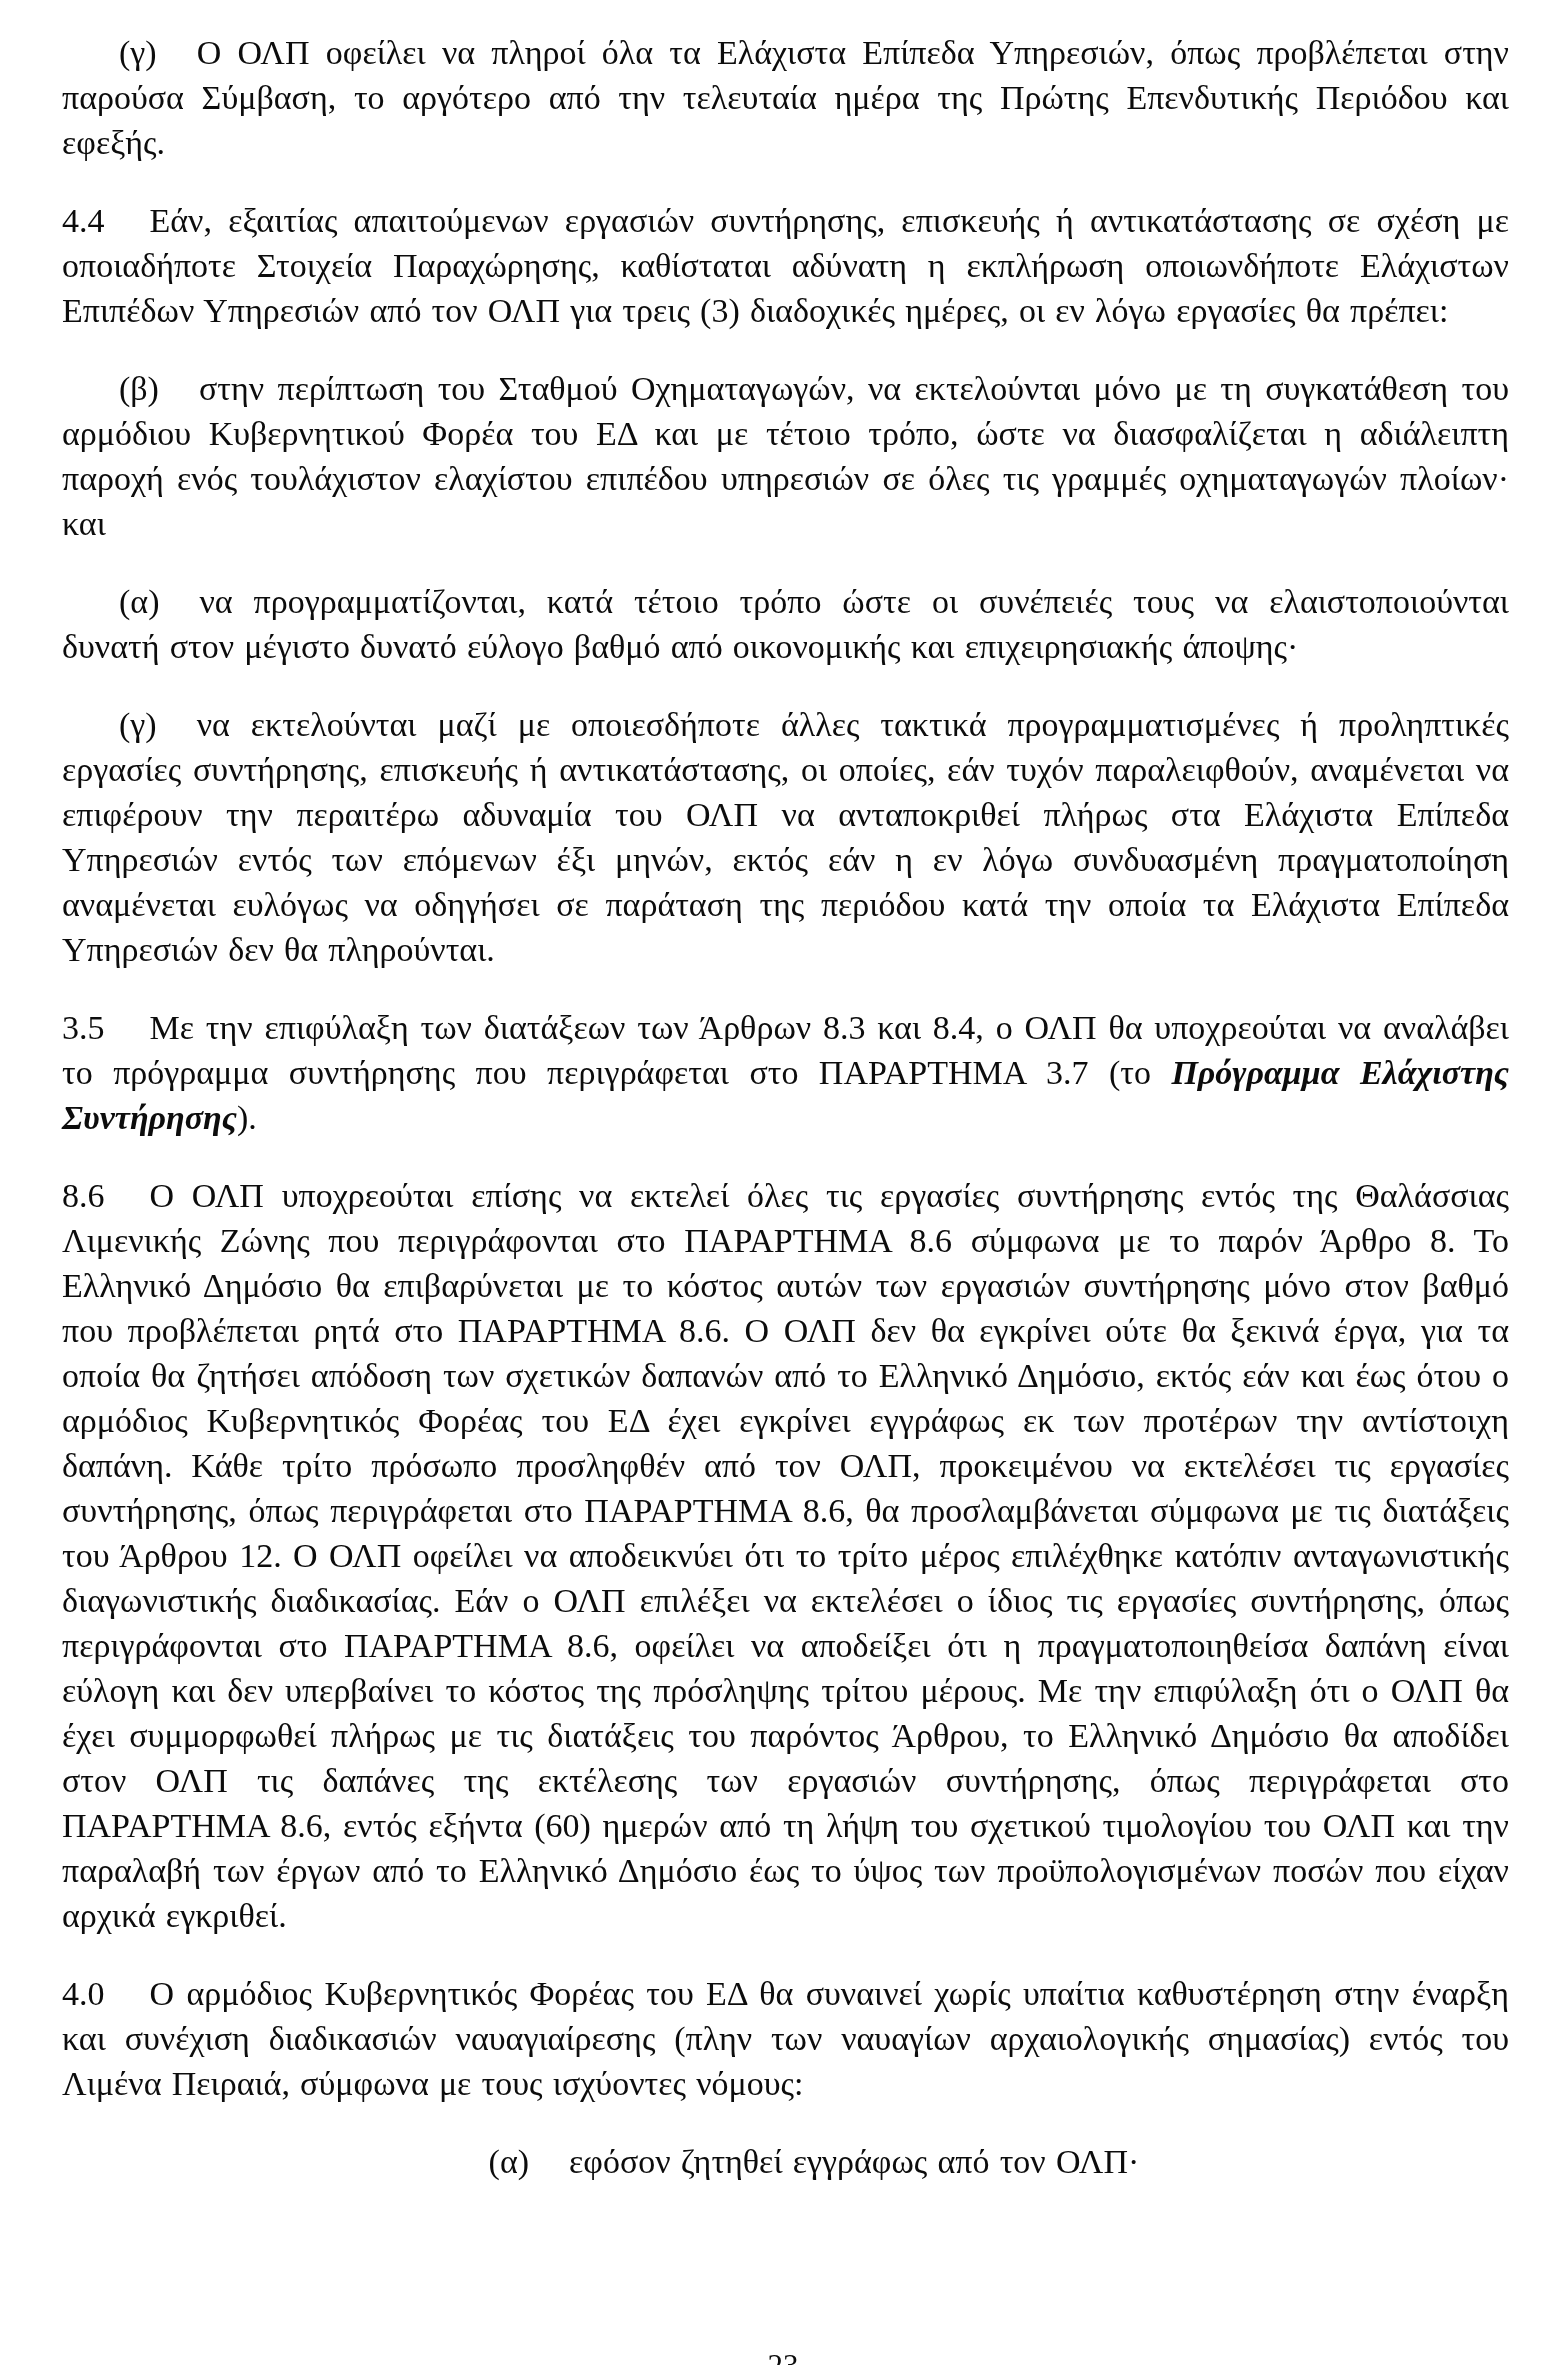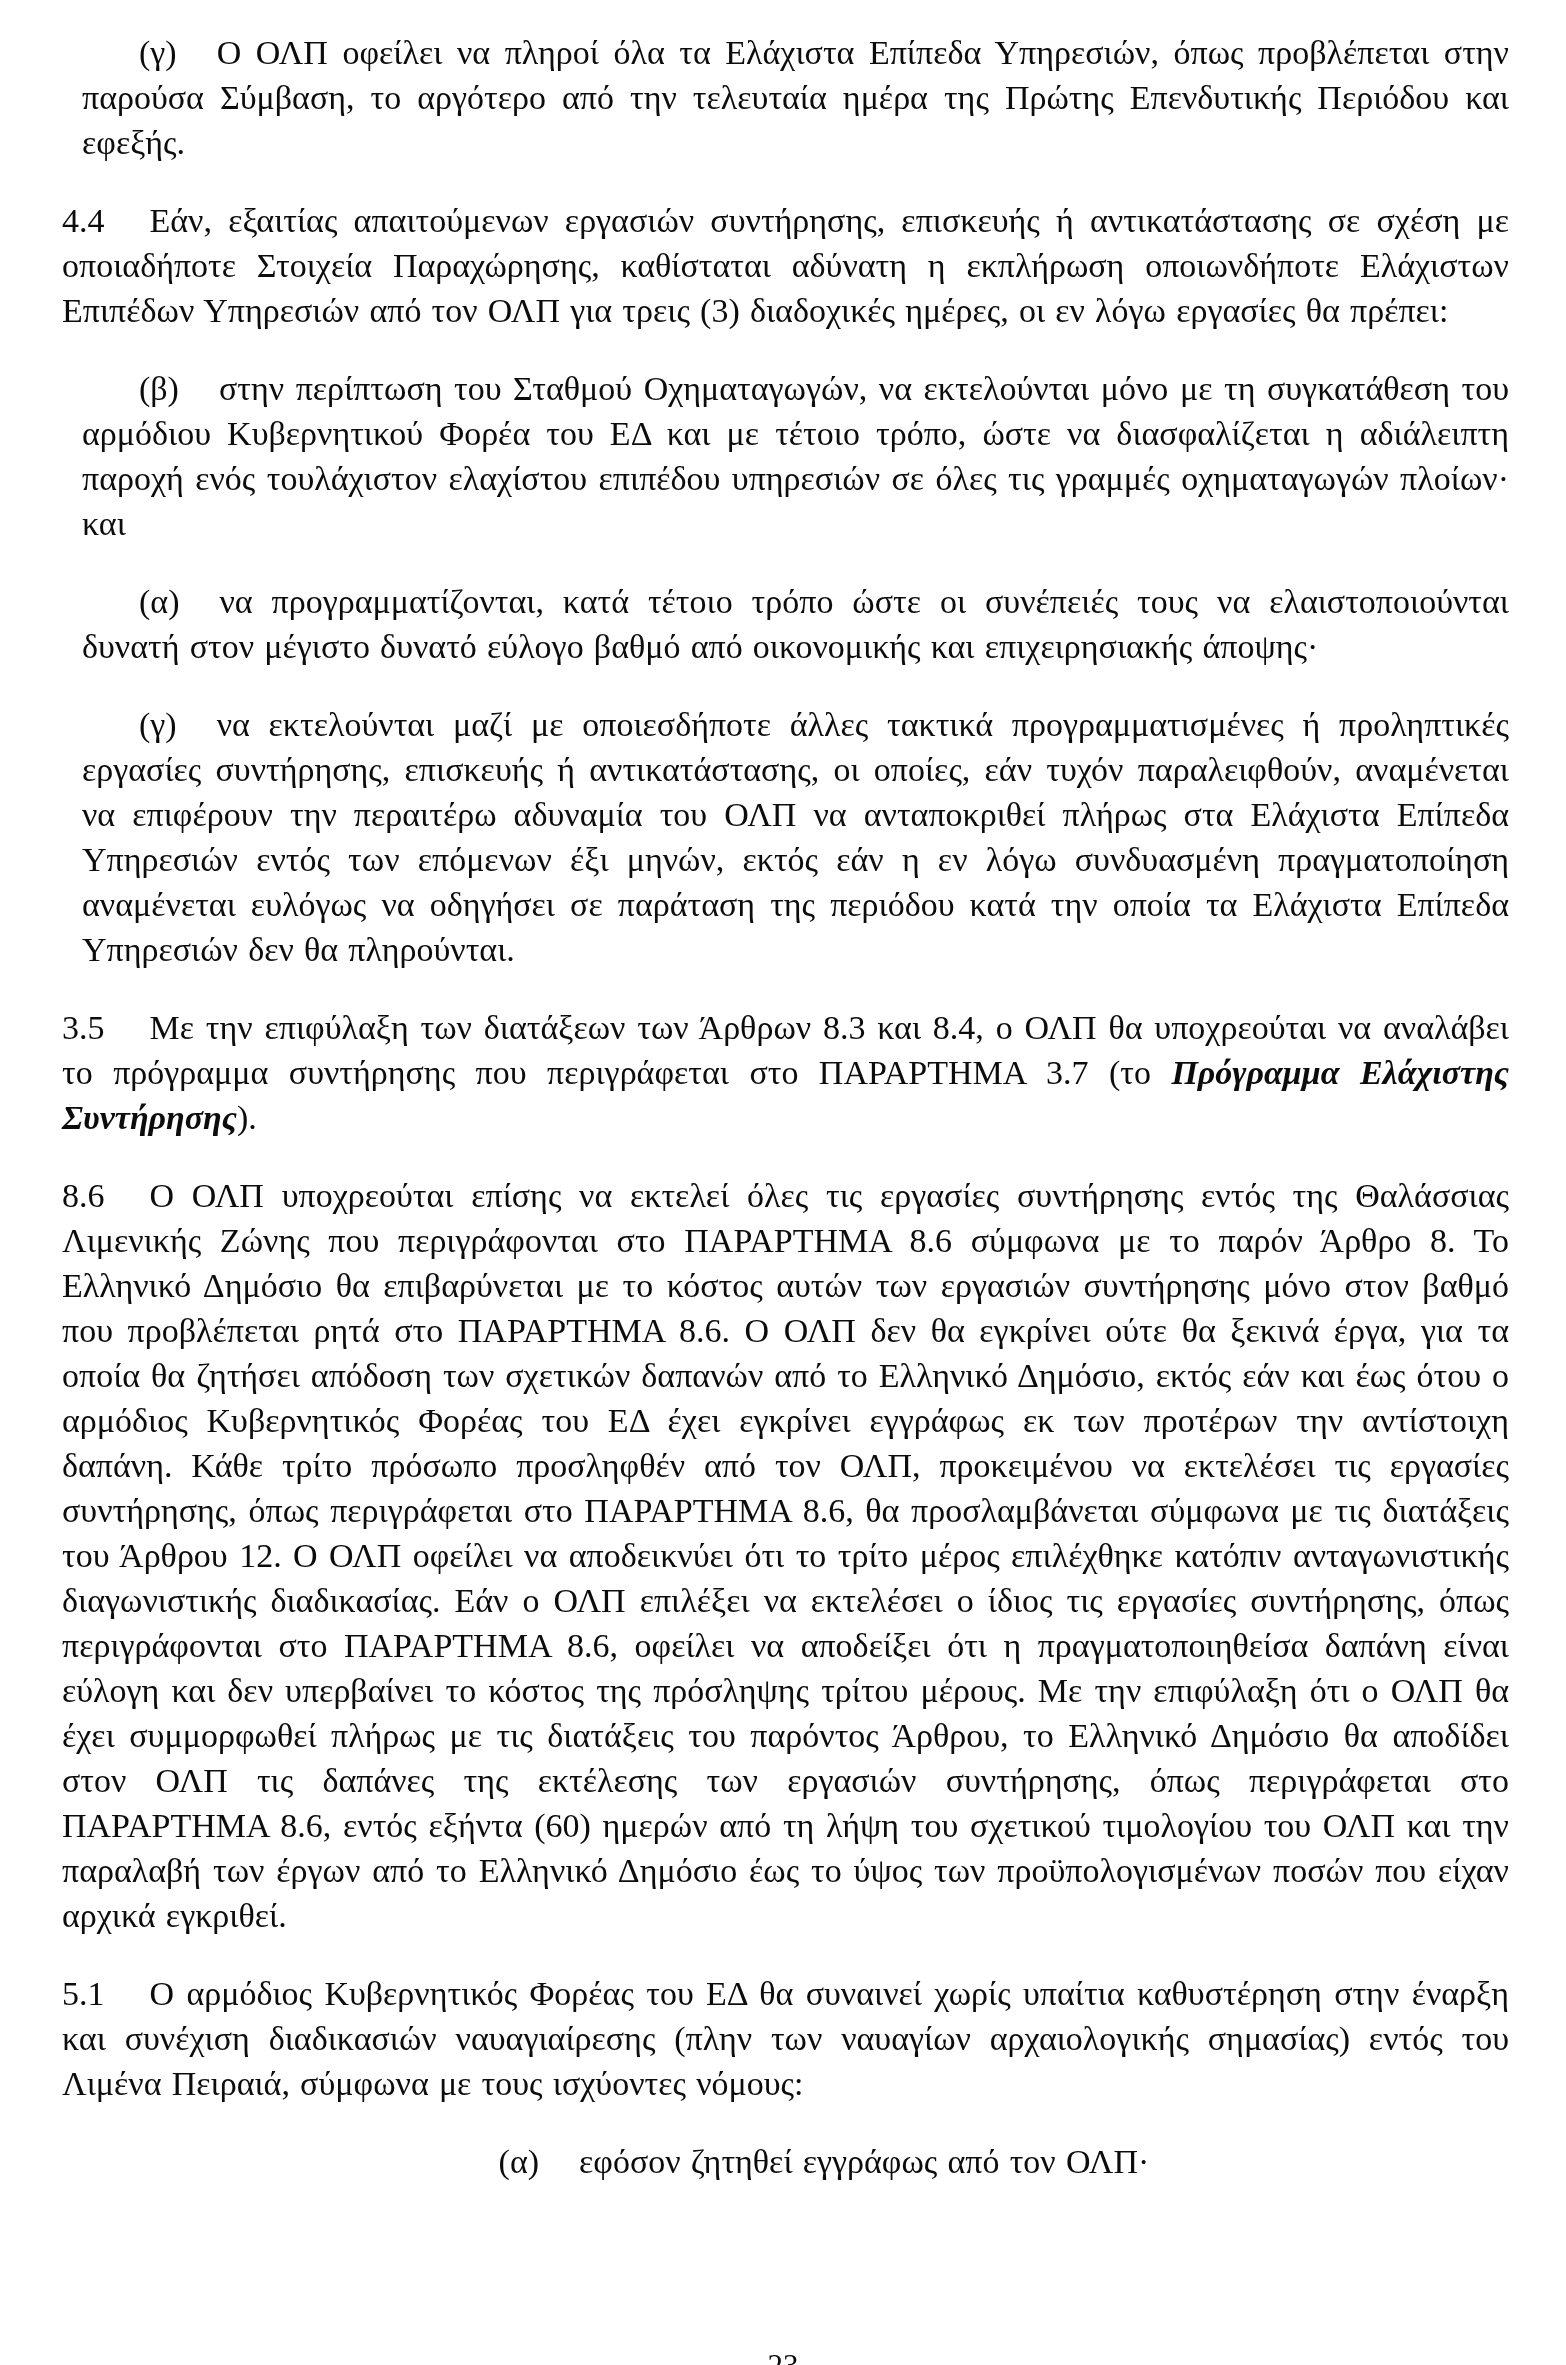--- a/index.html
+++ b/index.html
@@ -24,21 +24,20 @@
   }
   .para {
     font-size: 34px;
     line-height: 45px;
     text-align: justify;
     margin: 0 0 33px 0;
     word-spacing: 1.7px;
   }
   .para.sub {
     text-indent: 57px;
-    margin-left: 20px;
   }
   .para.section {
     text-indent: 0;
   }
   .para.lastline {
     text-align: center;
   }
   .tab {
     display: inline-block;
     width: 40px;
@@ -72,20 +71,20 @@
   <p class="para sub"><span>(β)</span><span class="tab"></span><span>στην περίπτωση του Σταθμού Οχηματαγωγών, να εκτελούνται μόνο με τη συγκατάθεση του αρμόδιου Κυβερνητικού Φορέα του ΕΔ και με τέτοιο τρόπο, ώστε να διασφαλίζεται η αδιάλειπτη παροχή ενός τουλάχιστον ελαχίστου επιπέδου υπηρεσιών σε όλες τις γραμμές οχηματαγωγών πλοίων· και</span></p>
 
   <p class="para sub"><span>(α)</span><span class="tab"></span><span>να προγραμματίζονται, κατά τέτοιο τρόπο ώστε οι συνέπειές τους να ελαιστοποιούνται δυνατή στον μέγιστο δυνατό εύλογο βαθμό από οικονομικής και επιχειρησιακής άποψης·</span></p>
 
   <p class="para sub"><span>(γ)</span><span class="tab"></span><span>να εκτελούνται μαζί με οποιεσδήποτε άλλες τακτικά προγραμματισμένες ή προληπτικές εργασίες συντήρησης, επισκευής ή αντικατάστασης, οι οποίες, εάν τυχόν παραλειφθούν, αναμένεται να επιφέρουν την περαιτέρω αδυναμία του ΟΛΠ να ανταποκριθεί πλήρως στα Ελάχιστα Επίπεδα Υπηρεσιών εντός των επόμενων έξι μηνών, εκτός εάν η εν λόγω συνδυασμένη πραγματοποίηση αναμένεται ευλόγως να οδηγήσει σε παράταση της περιόδου κατά την οποία τα Ελάχιστα Επίπεδα Υπηρεσιών δεν θα πληρούνται.</span></p>
 
   <p class="para section"><span>3.5</span><span class="tab wide"></span><span>Με την επιφύλαξη των διατάξεων των Άρθρων 8.3 και 8.4, ο ΟΛΠ θα υποχρεούται να αναλάβει το πρόγραμμα συντήρησης που περιγράφεται στο ΠΑΡΑΡΤΗΜΑ 3.7 (το </span><span class="em-bi">Πρόγραμμα Ελάχιστης Συντήρησης</span><span>).</span></p>
 
   <p class="para section"><span>8.6</span><span class="tab wide"></span><span>Ο ΟΛΠ υποχρεούται επίσης να εκτελεί όλες τις εργασίες συντήρησης εντός της Θαλάσσιας Λιμενικής Ζώνης που περιγράφονται στο ΠΑΡΑΡΤΗΜΑ 8.6 σύμφωνα με το παρόν Άρθρο 8. Το Ελληνικό Δημόσιο θα επιβαρύνεται με το κόστος αυτών των εργασιών συντήρησης μόνο στον βαθμό που προβλέπεται ρητά στο ΠΑΡΑΡΤΗΜΑ 8.6. Ο ΟΛΠ δεν θα εγκρίνει ούτε θα ξεκινά έργα, για τα οποία θα ζητήσει απόδοση των σχετικών δαπανών από το Ελληνικό Δημόσιο, εκτός εάν και έως ότου ο αρμόδιος Κυβερνητικός Φορέας του ΕΔ έχει εγκρίνει εγγράφως εκ των προτέρων την αντίστοιχη δαπάνη. Κάθε τρίτο πρόσωπο προσληφθέν από τον ΟΛΠ, προκειμένου να εκτελέσει τις εργασίες συντήρησης, όπως περιγράφεται στο ΠΑΡΑΡΤΗΜΑ 8.6, θα προσλαμβάνεται σύμφωνα με τις διατάξεις του Άρθρου 12. Ο ΟΛΠ οφείλει να αποδεικνύει ότι το τρίτο μέρος επιλέχθηκε κατόπιν ανταγωνιστικής διαγωνιστικής διαδικασίας. Εάν ο ΟΛΠ επιλέξει να εκτελέσει ο ίδιος τις εργασίες συντήρησης, όπως περιγράφονται στο ΠΑΡΑΡΤΗΜΑ 8.6, οφείλει να αποδείξει ότι η πραγματοποιηθείσα δαπάνη είναι εύλογη και δεν υπερβαίνει το κόστος της πρόσληψης τρίτου μέρους. Με την επιφύλαξη ότι ο ΟΛΠ θα έχει συμμορφωθεί πλήρως με τις διατάξεις του παρόντος Άρθρου, το Ελληνικό Δημόσιο θα αποδίδει στον ΟΛΠ τις δαπάνες της εκτέλεσης των εργασιών συντήρησης, όπως περιγράφεται στο ΠΑΡΑΡΤΗΜΑ 8.6, εντός εξήντα (60) ημερών από τη λήψη του σχετικού τιμολογίου του ΟΛΠ και την παραλαβή των έργων από το Ελληνικό Δημόσιο έως το ύψος των προϋπολογισμένων ποσών που είχαν αρχικά εγκριθεί.</span></p>
 
-  <p class="para section"><span>5.1</span><span class="tab wide"></span><span>Ο αρμόδιος Κυβερνητικός Φορέας του ΕΔ θα συναινεί χωρίς υπαίτια καθυστέρηση στην έναρξη και συνέχιση διαδικασιών ναυαγιαίρεσης (πλην των ναυαγίων αρχαιολογικής σημασίας) εντός του Λιμένα Πειραιά, σύμφωνα με τους ισχύοντες νόμους:</span></p>
+  <p class="para section"><span>4.0</span><span class="tab wide"></span><span>Ο αρμόδιος Κυβερνητικός Φορέας του ΕΔ θα συναινεί χωρίς υπαίτια καθυστέρηση στην έναρξη και συνέχιση διαδικασιών ναυαγιαίρεσης (πλην των ναυαγίων αρχαιολογικής σημασίας) εντός του Λιμένα Πειραιά, σύμφωνα με τους ισχύοντες νόμους:</span></p>
 
   <p class="para sub lastline"><span>(α)</span><span class="tab"></span><span>εφόσον ζητηθεί εγγράφως από τον ΟΛΠ·</span></p>
 
   <div class="pagenum">23</div>
 
 </div>
 
 
 </body></html>

